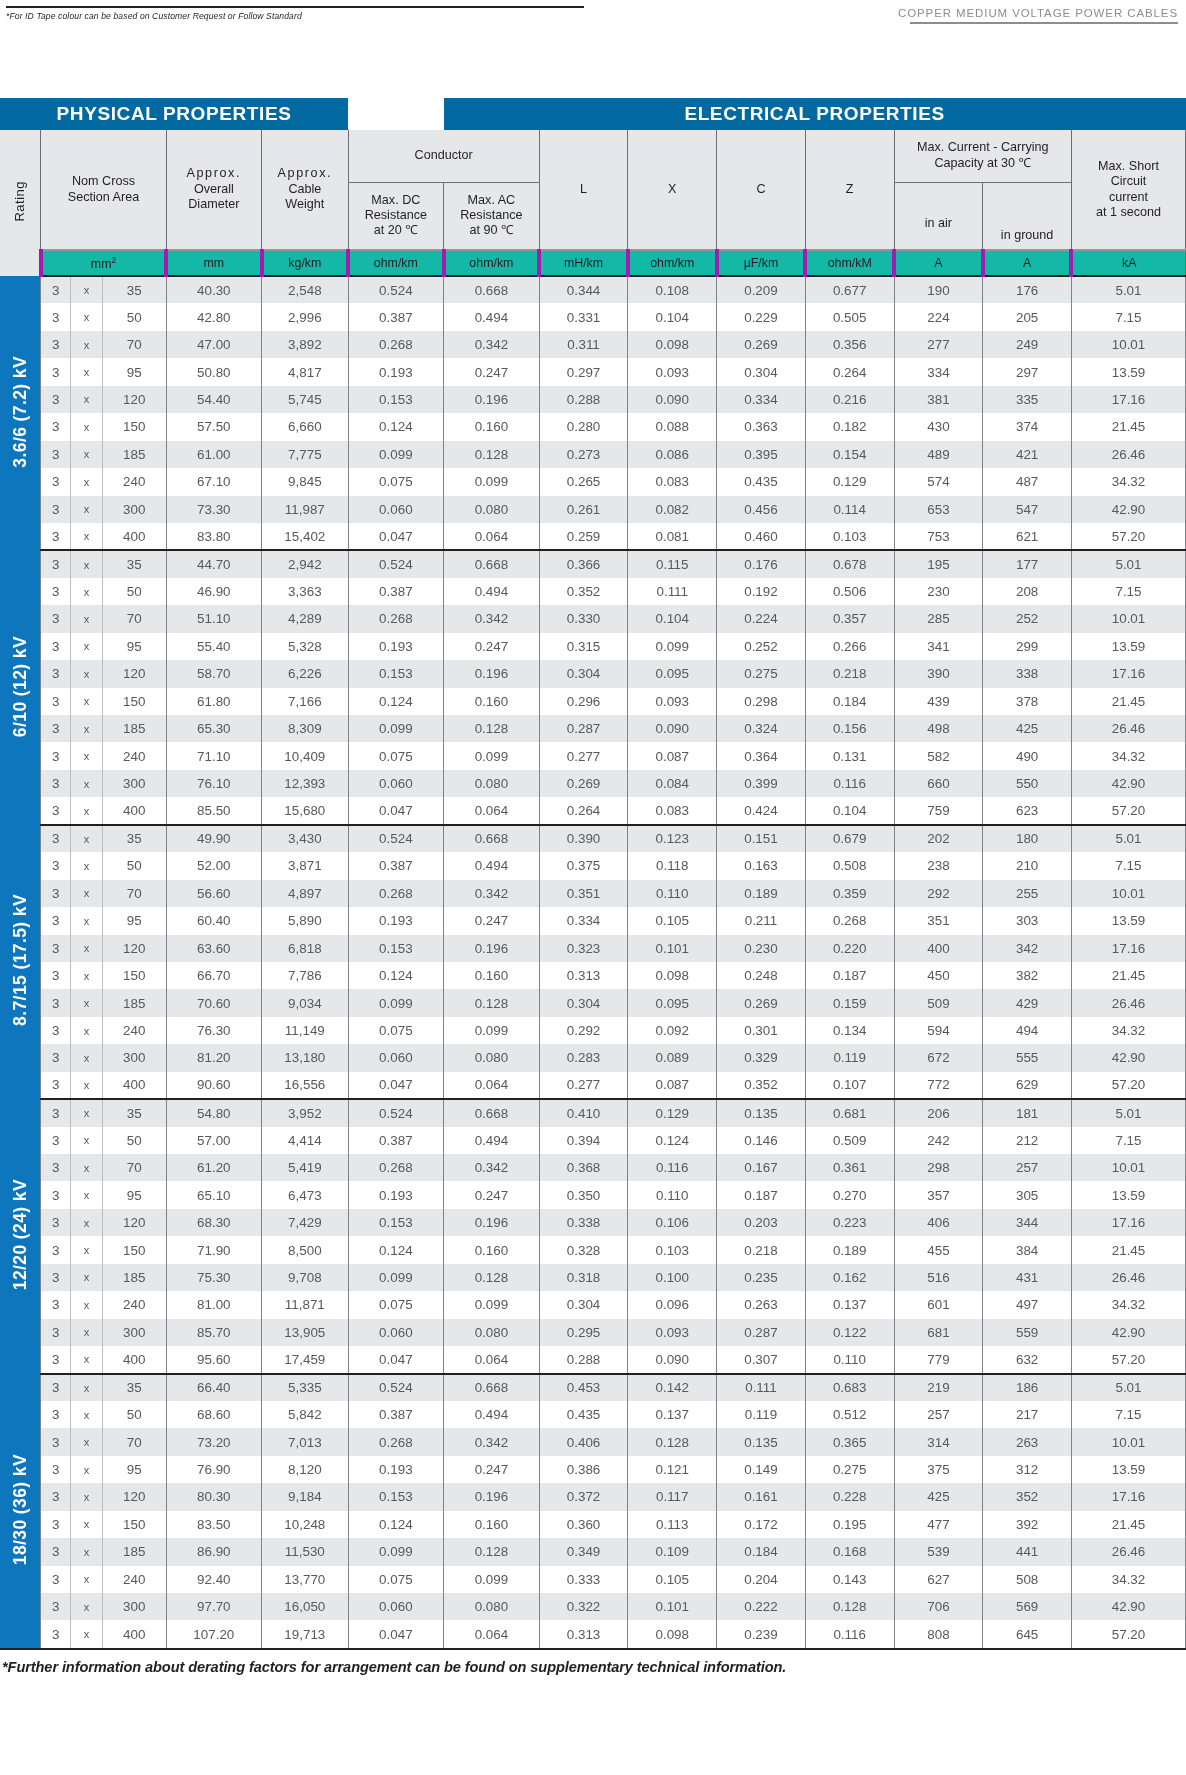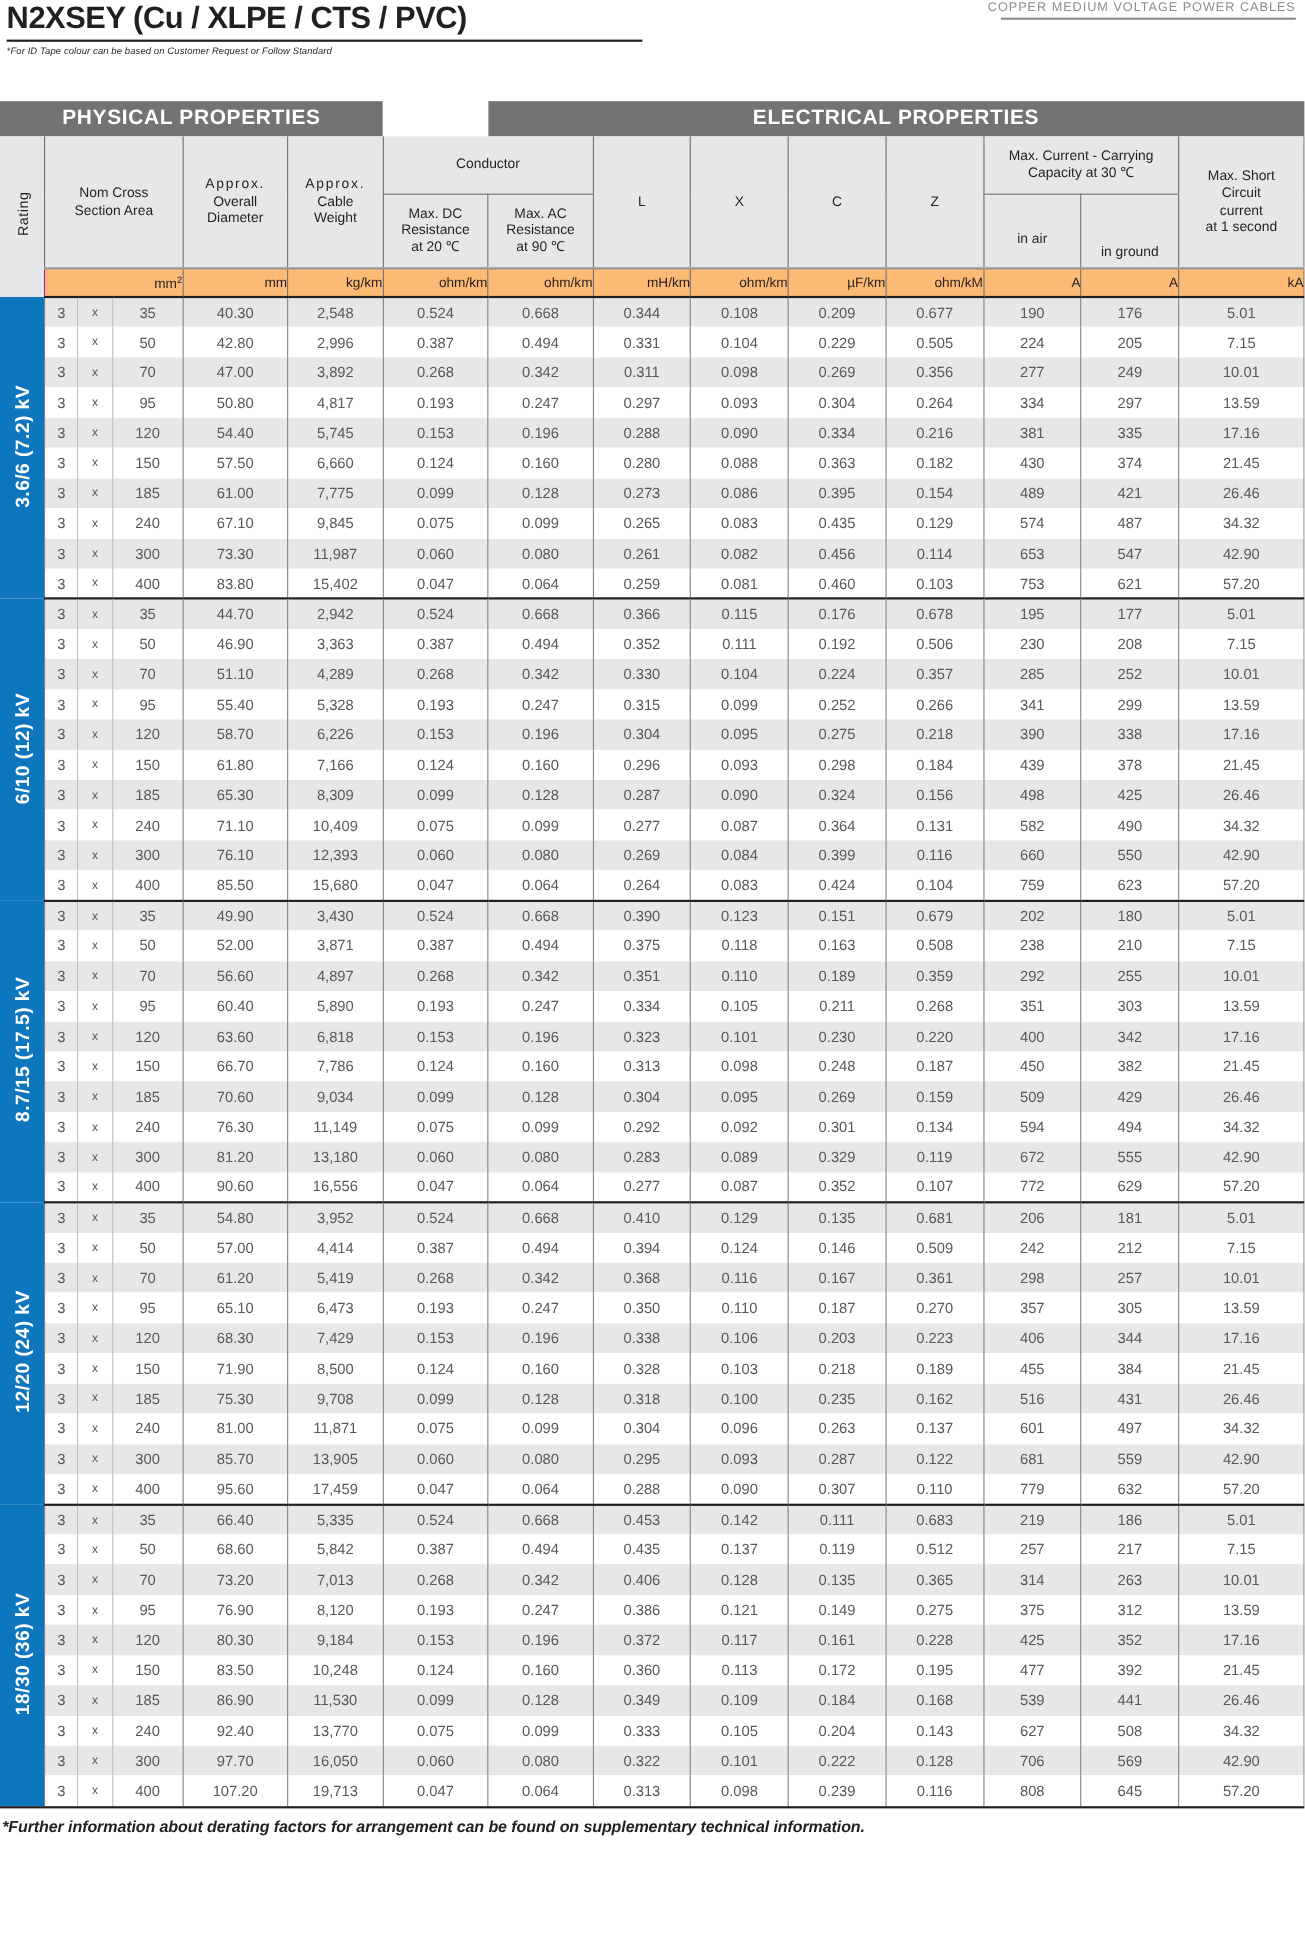--- a/index.html
+++ b/index.html
@@ -68,21 +68,21 @@
 
   
   table.spec {
     border-collapse: collapse;
     width: 1186px;
     table-layout: fixed;
   }
   table.spec td, table.spec th { padding: 0; }
 
   .band {
-    background: #737373;
+    background: #0369a1;
     color: #ffffff;
     font-size: 19px;
     font-weight: bold;
     letter-spacing: 0.6px;
     text-align: center;
     height: 32px;
     vertical-align: middle;
   }
   .band.gap { background: #ffffff; width: 6px; }
 
@@ -106,26 +106,26 @@
     vertical-align: middle;
   }
   .hdr-rating span {
     writing-mode: vertical-rl;
     transform: rotate(180deg);
     font-size: 13px;
     letter-spacing: 0.5px;
     display: inline-block;
   }
   .units td {
-    background: #fdba74;
-    text-align: right;
+    background: #14b8a6;
+    text-align: center;
     font-size: 12.4px;
     height: 26px;
     vertical-align: middle;
-    border-left: 1px solid #a21caf;
+    border-left: 4px solid #a21caf;
     border-right: 1px solid #6d6e71;
     border-top: 2.2px solid #939598;
   }
 
   
   tr.drow td {
     height: 27.45px;
     text-align: center;
     font-size: 13.4px;
     color: #58595b;
@@ -177,21 +177,20 @@
   sup { font-size: 0.68em; vertical-align: super; }
 </style>
 </head>
 <body>
 
 <div class="topbar">
   <div class="brandline">
     <span class="brand-text">COPPER MEDIUM VOLTAGE POWER CABLES</span>
     <span class="brand-rule"></span>
   </div>
-  <div class="maintitle">N2XSEY (Cu / XLPE / CTS / PVC)</div>
   <div class="rule-under"></div>
   <div class="note-top">*For ID Tape colour can be based on Customer Request or Follow Standard</div>
 </div>
 
 <table class="spec">
   <colgroup>
     <col style="width:36px">
     <col style="width:26px">
       <col style="width:28px">
       <col style="width:56px">

